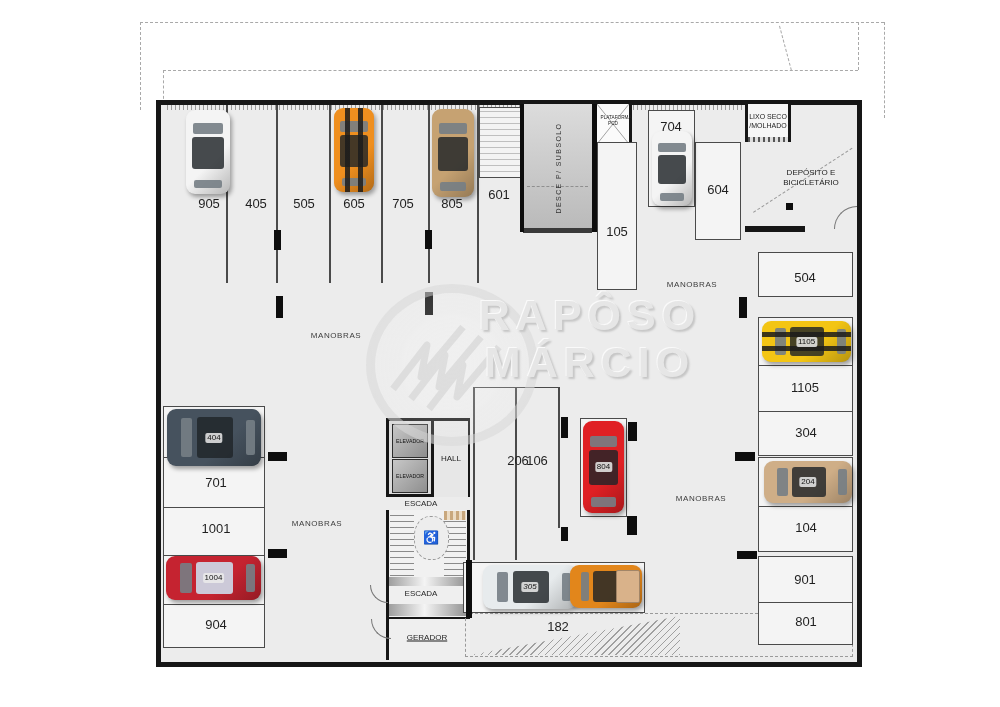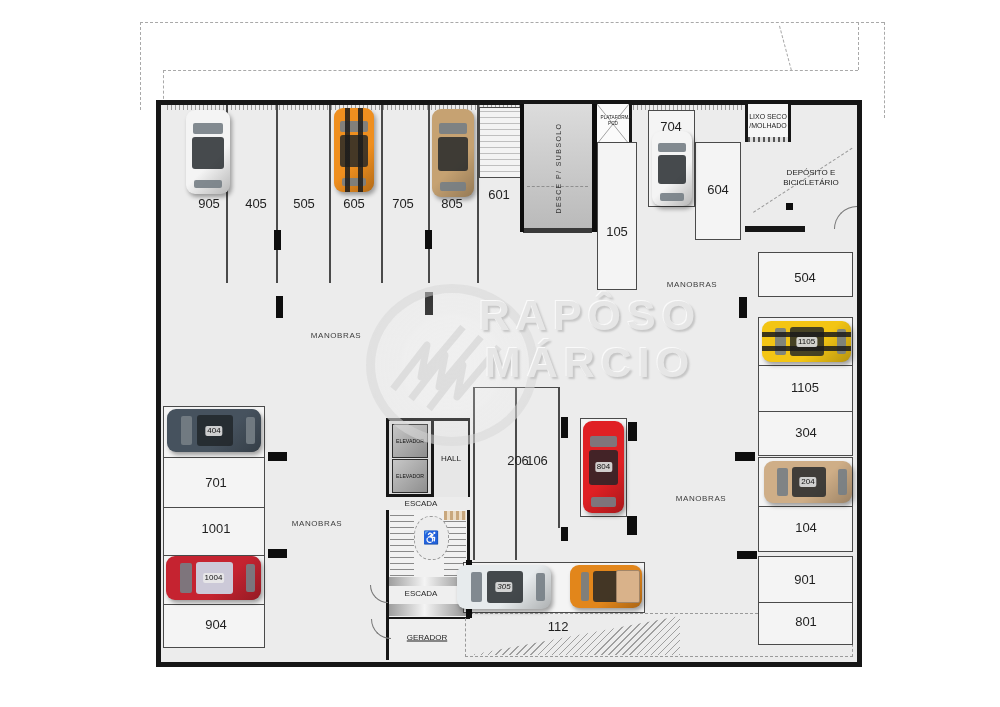--- a/index.html
+++ b/index.html
@@ -258,21 +258,21 @@
       <span class="flabel" style="left: 805px; top: 387px;">1105</span>
       <span class="flabel" style="left: 806px; top: 432px;">304</span>
       <span class="flabel" style="left: 806px; top: 527px;">104</span>
       <span class="flabel" style="left: 805px; top: 579px;">901</span>
       <span class="flabel" style="left: 806px; top: 621px;">801</span>
       <span class="flabel" style="left: 216px; top: 482px;">701</span>
       <span class="flabel" style="left: 216px; top: 528px;">1001</span>
       <span class="flabel" style="left: 216px; top: 624px;">904</span>
       <span class="flabel" style="left: 494px; top: 460px; margin-left: 24px;">206</span>
       <span class="flabel" style="left: 537px; top: 460px;">106</span>
-      <span class="flabel" style="left: 558px; top: 626px;">112</span>
+      <span class="flabel" style="left: 558px; top: 626px;">182</span>
       <span class="flabel tiny" style="left: 451px; top: 458px;">HALL</span>
       <span class="flabel tiny" style="left: 421px; top: 503px;">ESCADA</span>
       <span class="flabel tiny" style="left: 421px; top: 593px;">ESCADA</span>
       <span class="flabel tiny" style="left: 427px; top: 637px; text-decoration: underline;">GERADOR</span>
       <span class="flabel manobras" style="left: 336px; top: 335px;">MANOBRAS</span>
       <span class="flabel manobras" style="left: 692px; top: 284px;">MANOBRAS</span>
       <span class="flabel manobras" style="left: 317px; top: 523px;">MANOBRAS</span>
       <span class="flabel manobras" style="left: 701px; top: 498px;">MANOBRAS</span>
       <div class="car v" style="left: 186px; top: 110px; width: 44px; height: 84px; background: linear-gradient(135deg, rgb(244, 244, 244), rgb(244, 244, 244) 60%, rgba(0, 0, 0, 0.25)), rgb(244, 244, 244);">
         <div class="ws"></div>
@@ -293,21 +293,21 @@
         <div class="ws"></div>
         <div class="roof"></div>
         <div class="rw"></div>
       </div>
       <div class="car v" style="left: 583px; top: 421px; width: 41px; height: 92px; background: linear-gradient(135deg, rgb(224, 32, 36), rgb(224, 32, 36) 60%, rgba(0, 0, 0, 0.25)), rgb(224, 32, 36);">
         <div class="ws"></div>
         <div class="roof"></div>
         <div class="rw"></div>
         <span class="car-label">804</span>
       </div>
-      <div class="car h" style="left: 167px; top: 409px; width: 94px; height: 43px; background: linear-gradient(135deg, rgb(70, 82, 94), rgb(70, 82, 94) 60%, rgba(0, 0, 0, 0.25)), rgb(70, 82, 94);">
+      <div class="car h" style="left: 167px; top: 409px; width: 94px; height: 57px; background: linear-gradient(135deg, rgb(70, 82, 94), rgb(70, 82, 94) 60%, rgba(0, 0, 0, 0.25)), rgb(70, 82, 94);">
         <div class="ws"></div>
         <div class="roof"></div>
         <div class="rw"></div>
         <span class="car-label">404</span>
       </div>
       <div class="car h" style="left: 166px; top: 556px; width: 95px; height: 44px; background: linear-gradient(135deg, rgb(197, 35, 48), rgb(197, 35, 48) 60%, rgba(0, 0, 0, 0.25)), rgb(197, 35, 48);">
         <div class="ws"></div>
         <div class="roof" style="background: rgb(204, 201, 216);"></div>
         <div class="rw"></div>
         <span class="car-label">1004</span>
@@ -317,21 +317,21 @@
         <div class="roof"></div>
         <div class="rw"></div>
         <span class="car-label">1105</span>
       </div>
       <div class="car h" style="left: 764px; top: 461px; width: 88px; height: 42px; background: linear-gradient(135deg, rgb(207, 174, 135), rgb(207, 174, 135) 60%, rgba(0, 0, 0, 0.25)), rgb(207, 174, 135);">
         <div class="ws"></div>
         <div class="roof"></div>
         <div class="rw"></div>
         <span class="car-label">204</span>
       </div>
-      <div class="car h" style="left: 457px; top: 565px; width: 94px; height: 44px; background: linear-gradient(135deg, rgb(231, 235, 237), rgb(231, 235, 237) 60%, rgba(0, 0, 0, 0.25)), rgb(231, 235, 237); font-style: italic;">
+      <div class="car h" style="left: 483px; top: 565px; width: 94px; height: 44px; background: linear-gradient(135deg, rgb(231, 235, 237), rgb(231, 235, 237) 60%, rgba(0, 0, 0, 0.25)), rgb(231, 235, 237); font-style: italic;">
         <div class="ws"></div>
         <div class="roof"></div>
         <div class="rw"></div>
         <span class="car-label">305</span>
       </div>
       <div class="car h" style="left: 570px; top: 565px; width: 72px; height: 43px; background: linear-gradient(135deg, rgb(226, 134, 27), rgb(226, 134, 27) 60%, rgba(0, 0, 0, 0.25)), rgb(226, 134, 27);">
         <div class="ws"></div>
         <div class="roof"></div>
         <div class="rw"></div>
         <div class="bed"></div>

